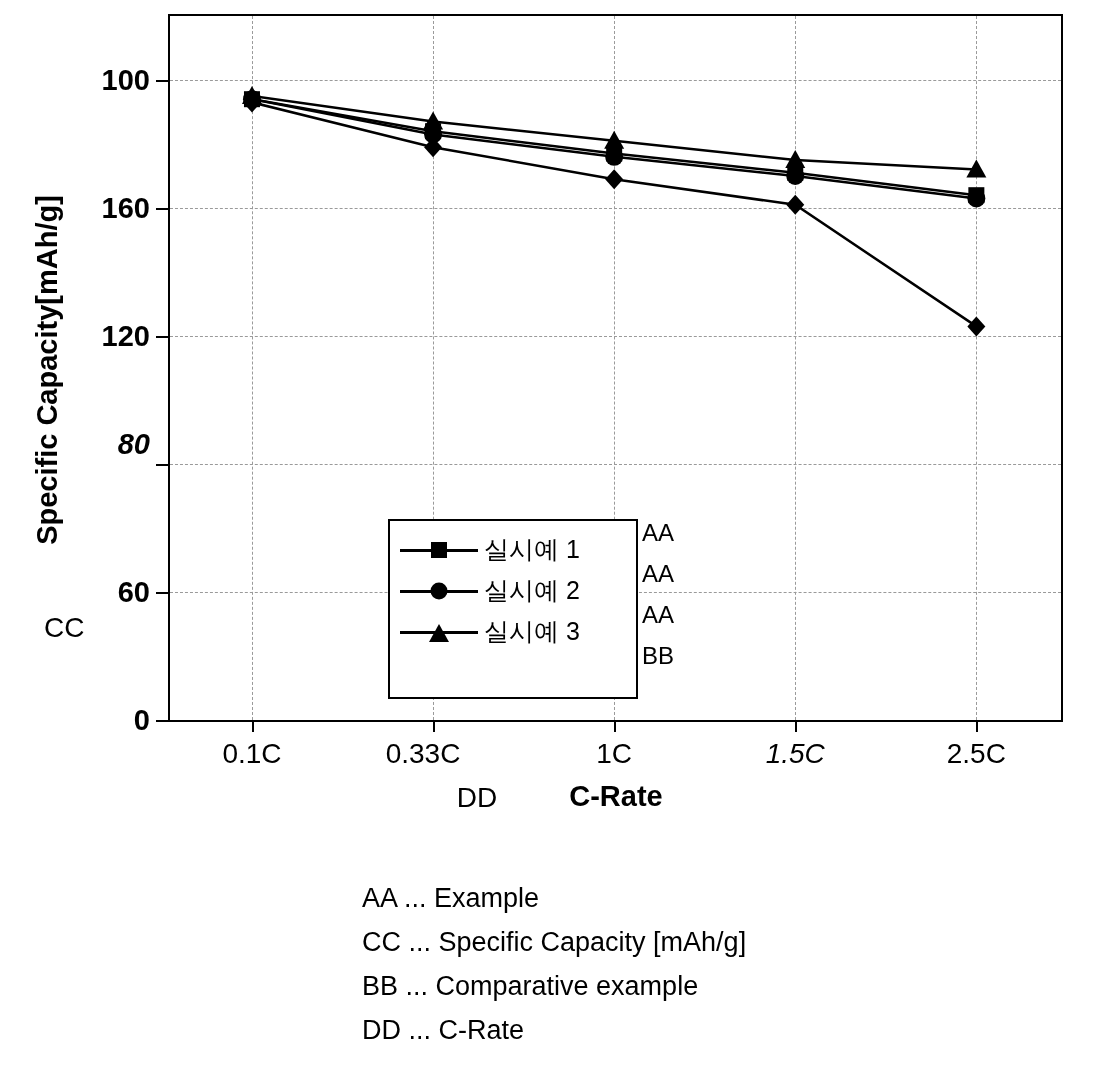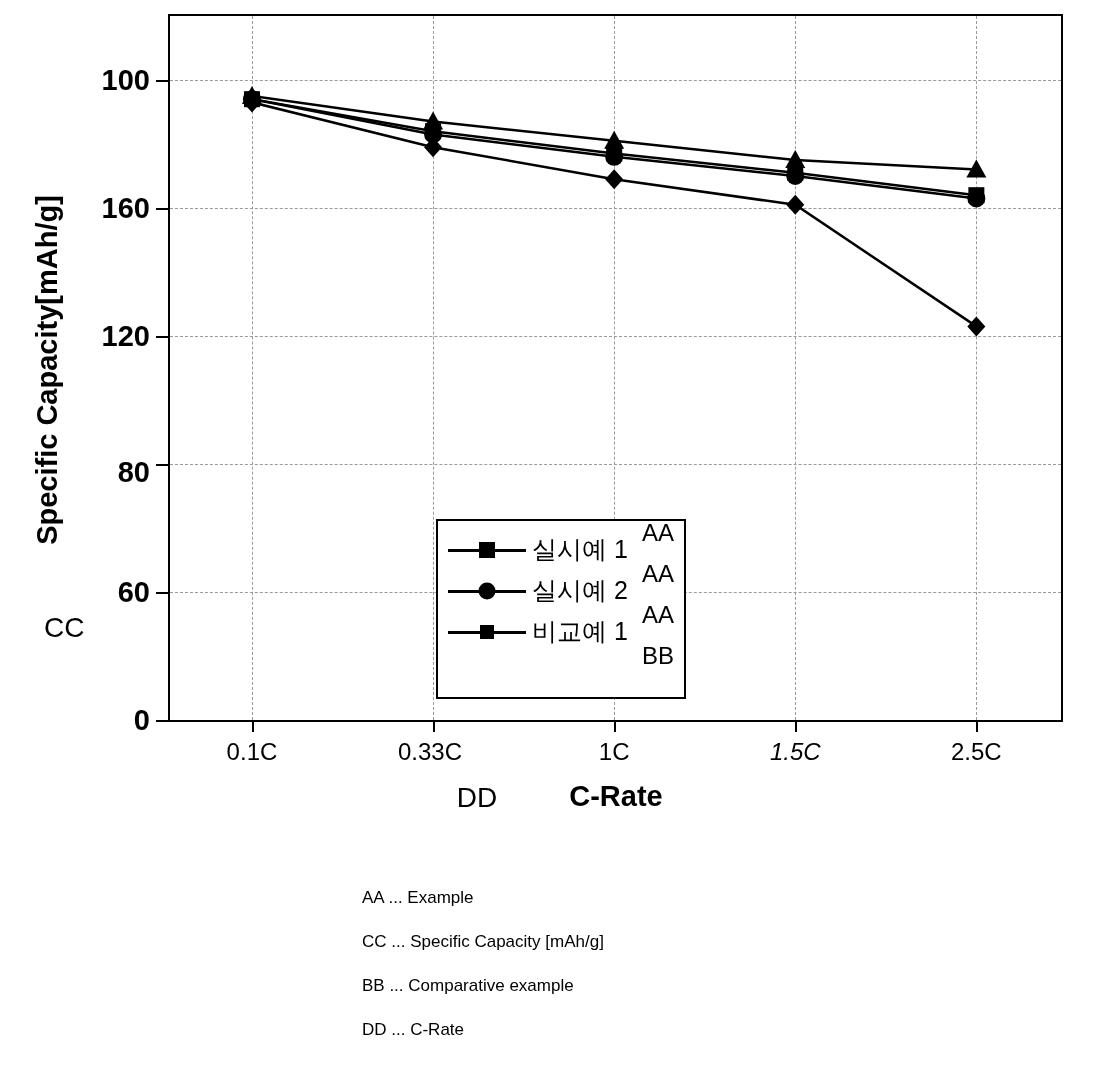--- a/index.html
+++ b/index.html
@@ -28,21 +28,21 @@
     right:calc(100% + 20px);
     transform:translateY(-50%);
     font-size:29px;
     font-weight:bold;
     white-space:nowrap;
   }
   .xlabel-txt{
     position:absolute;
     top:calc(100% + 18px);
     transform:translateX(-50%);
-    font-size:24px;
+    font-size:28px;
     white-space:nowrap;
   }
 
   
   #y-axis-title{
     position:absolute;
     left:47px; top:370px;
     transform:translate(-50%,-50%) rotate(-90deg);
     transform-origin:center center;
     font-size:29px;
@@ -73,21 +73,20 @@
 
   
   #legend-box{
     position:absolute;
     left:218px; top:503px;
     width:250px; height:180px;
     border:2px solid #000;
     background:#fff;
     box-sizing:border-box;
     padding:8px 10px 0 10px;
-    margin-left:48px;
   }
   .legend-row{
     display:flex;
     align-items:center;
     height:41px;
   }
   .legend-sample{
     width:78px; height:20px;
     position:relative;
     flex:0 0 auto;
@@ -102,21 +101,21 @@
     position:absolute;
     left:472px; top:496px;
     font-size:24px;
     line-height:41px;
   }
 
   
   #footnotes{
     position:absolute;
     left:362px; top:876px;
-    font-size:17px;
+    font-size:27px;
     line-height:44px;
     white-space:nowrap;
   }
 
   .mk-square{width:16px;height:16px;background:#000;}
   .mk-circle{width:17px;height:17px;background:#000;border-radius:50%;}
   .mk-tri{width:0;height:0;border-left:10px solid transparent;border-right:10px solid transparent;border-bottom:18px solid #000;}
   .mk-diamond{width:14px;height:14px;background:#000;transform:translate(-50%,-50%) rotate(45deg);}
 </style>
 </head>
@@ -141,31 +140,31 @@
         <div class="gridline-v" style="left: 444.163px;"></div>
         <div class="gridline-v" style="left: 625.259px;"></div>
         <div class="gridline-v" style="left: 806.355px;"></div>
       </div>
     <div id="axis-ticks">
         <div class="tick-y" style="top: 704px;"></div>
         <div class="ylabel-txt" style="top: 704px;">0</div>
         <div class="tick-y" style="top: 576px;"></div>
         <div class="ylabel-txt" style="top: 576px;">60</div>
         <div class="tick-y" style="top: 448px;"></div>
-        <div class="ylabel-txt" style="top: 456px;">80</div>
+        <div class="ylabel-txt" style="top: 428px; font-style: italic;">80</div>
         <div class="tick-y" style="top: 320px;"></div>
         <div class="ylabel-txt" style="top: 320px;">120</div>
         <div class="tick-y" style="top: 192px;"></div>
         <div class="ylabel-txt" style="top: 192px;">160</div>
         <div class="tick-y" style="top: 64px;"></div>
         <div class="ylabel-txt" style="top: 64px;">100</div>
         <div class="tick-x" style="left: 81.972px;"></div>
         <div class="xlabel-txt" style="left: 81.972px;">0.1C</div>
         <div class="tick-x" style="left: 263.068px;"></div>
-        <div class="xlabel-txt" style="left: 260px; text-align: center;">0.33C</div>
+        <div class="xlabel-txt" style="left: 253px; text-align: center;">0.33C</div>
         <div class="tick-x" style="left: 444.163px;"></div>
         <div class="xlabel-txt" style="left: 444.163px;">1C</div>
         <div class="tick-x" style="left: 625.259px;"></div>
         <div class="xlabel-txt" style="left: 625.259px; font-style: italic;">1.5C</div>
         <div class="tick-x" style="left: 806.355px;"></div>
         <div class="xlabel-txt" style="left: 806.355px;">2.5C</div>
       </div>
     <svg id="series-svg" width="891" height="704" viewBox="0 0 891 704" style="position:absolute;left:0;top:0;overflow:visible;">
         <polyline points="81.972,83.20000000000005 263.06775,115.20000000000005 444.16350000000006,137.60000000000002 625.25925,156.80000000000007 806.355,179.19999999999993" fill="none" stroke="#000" stroke-width="2.5"></polyline>
         <rect x="73.972" y="75.20000000000005" width="16" height="16" fill="#000"></rect>
@@ -204,23 +203,23 @@
         <div class="legend-row">
           <div class="legend-sample">
             <div class="ln"></div>
             <div class="mk mk-circle"></div>
           </div>
           <div class="legend-label">실시예 2</div>
         </div>
         <div class="legend-row">
           <div class="legend-sample">
             <div class="ln"></div>
-            <div class="mk mk-diamond"></div>
+            <div class="mk mk-tri" style="transform: translate(-50%, -45%);"></div>
           </div>
-          <div class="legend-label">비교예 1</div>
+          <div class="legend-label">실시예 3</div>
         </div>
       </div>
     <div class="legend-tags" id="legend-tags">
         <div>AA</div>
         <div>AA</div>
         <div>AA</div>
         <div>BB</div>
       </div>
   </div>
 </div>

